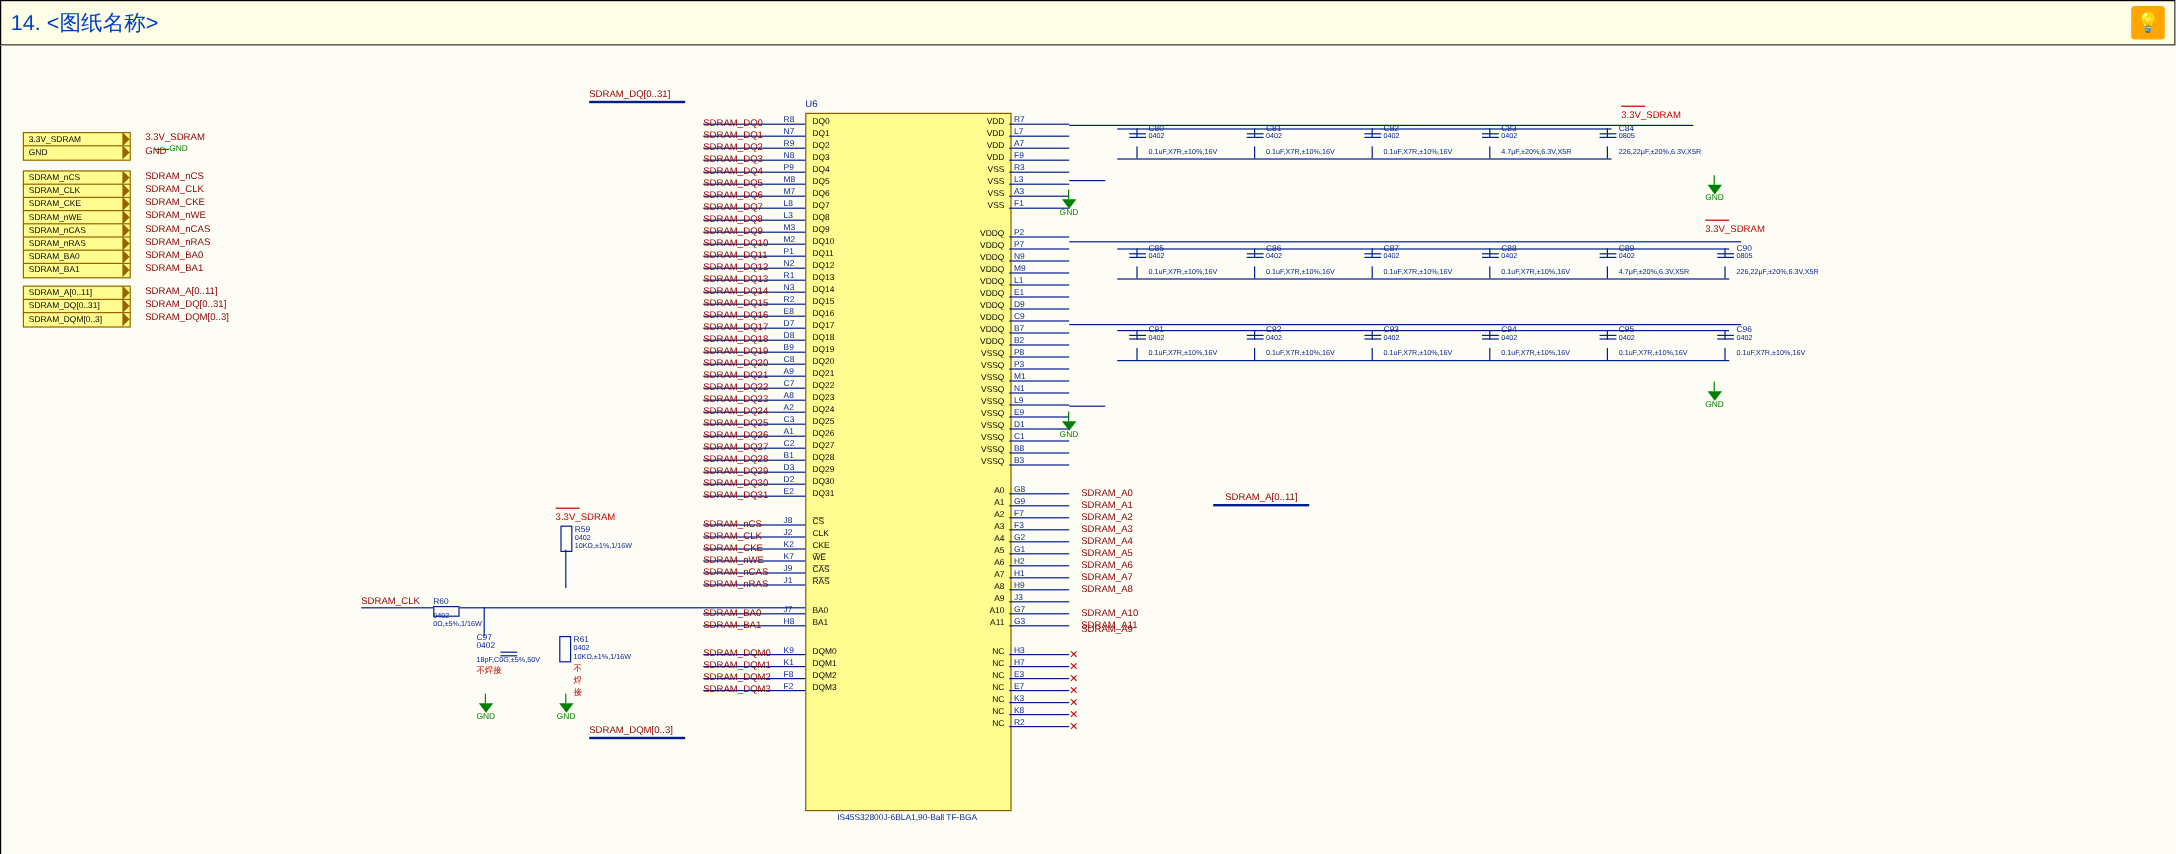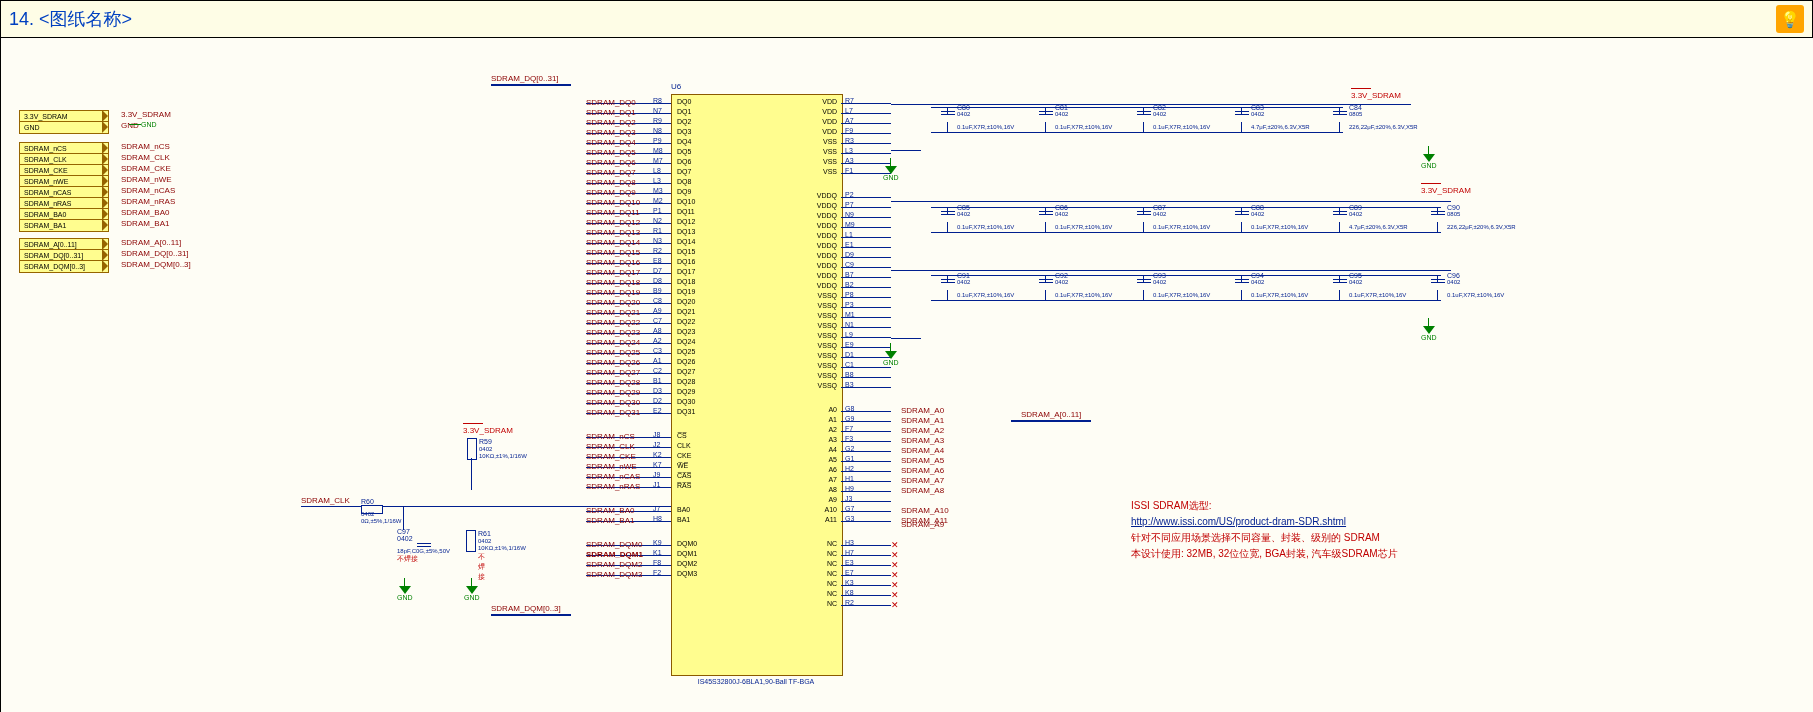--- a/index.html
+++ b/index.html
@@ -242,21 +242,21 @@
       <div class="pintext" style="left:676px;top:468px;">BA0</div>
       <div class="wire hline" style="left:585px;top:483px;width:85px;"></div>
       <div class="netlabel" style="left:585px;top:478px;">SDRAM_BA1</div>
       <div class="pinlabel" style="left:652px;top:477px;">H8</div>
       <div class="pintext" style="left:676px;top:478px;">BA1</div>
       <div class="wire hline" style="left:585px;top:507px;width:85px;"></div>
       <div class="netlabel" style="left:585px;top:502px;">SDRAM_DQM0</div>
       <div class="pinlabel" style="left:652px;top:501px;">K9</div>
       <div class="pintext" style="left:676px;top:502px;">DQM0</div>
       <div class="wire hline" style="left:585px;top:517px;width:85px;"></div>
-      <div class="netlabel" style="left:585px;top:512px;font-weight:bold;">SDRAM_DQM1</div>
+      <div class="netlabel" style="left:585px;top:512px;">SDRAM_DQM1</div>
       <div class="pinlabel" style="left:652px;top:511px;">K1</div>
       <div class="pintext" style="left:676px;top:512px;">DQM1</div>
       <div class="wire hline" style="left:585px;top:527px;width:85px;"></div>
       <div class="netlabel" style="left:585px;top:522px;">SDRAM_DQM2</div>
       <div class="pinlabel" style="left:652px;top:521px;">F8</div>
       <div class="pintext" style="left:676px;top:522px;">DQM2</div>
       <div class="wire hline" style="left:585px;top:537px;width:85px;"></div>
       <div class="netlabel" style="left:585px;top:532px;">SDRAM_DQM3</div>
       <div class="pinlabel" style="left:652px;top:531px;">F2</div>
       <div class="pintext" style="left:676px;top:532px;">DQM3</div>
@@ -700,26 +700,20 @@
       <div class="gndtext">GND</div>
     </div>
 
   <div class="wire hline" style="left:890px;top:300px;width:30px;"></div>
   <div class="gnd" style="left:882px;top:305px;">
       <div class="gndstem"></div>
       <div class="gndtri"></div>
       <div class="gndtext">GND</div>
     </div>
 
-  <div class="info" style="left:1130px;top:460px;">
-    <div>ISSI SDRAM选型:</div>
-    <a href="#">http://www.issi.com/US/product-dram-SDR.shtml</a>
-    <div>针对不同应用场景选择不同容量、封装、级别的 SDRAM</div>
-    <div>本设计使用: 32MB, 32位位宽, BGA封装, 汽车级SDRAM芯片</div>
-  </div>
 
   <div id="ncx">
       <div class="x" style="left:890px;top:502px;">✕</div>
       <div class="x" style="left:890px;top:512px;">✕</div>
       <div class="x" style="left:890px;top:522px;">✕</div>
       <div class="x" style="left:890px;top:532px;">✕</div>
       <div class="x" style="left:890px;top:542px;">✕</div>
       <div class="x" style="left:890px;top:552px;">✕</div>
       <div class="x" style="left:890px;top:562px;">✕</div>
     </div>

